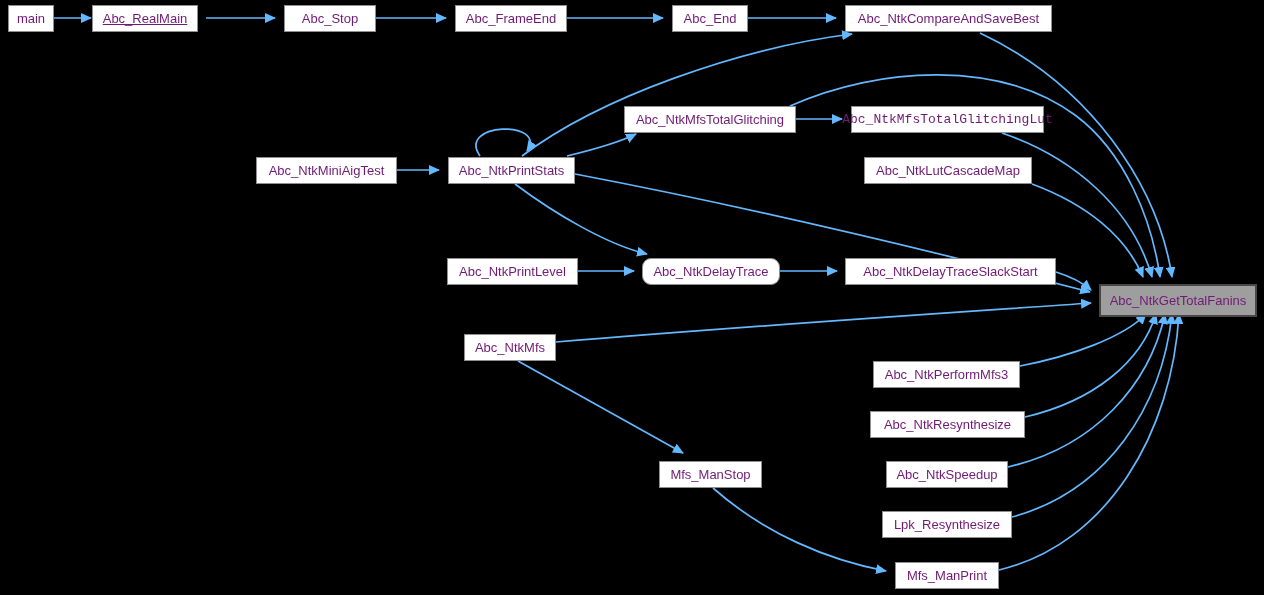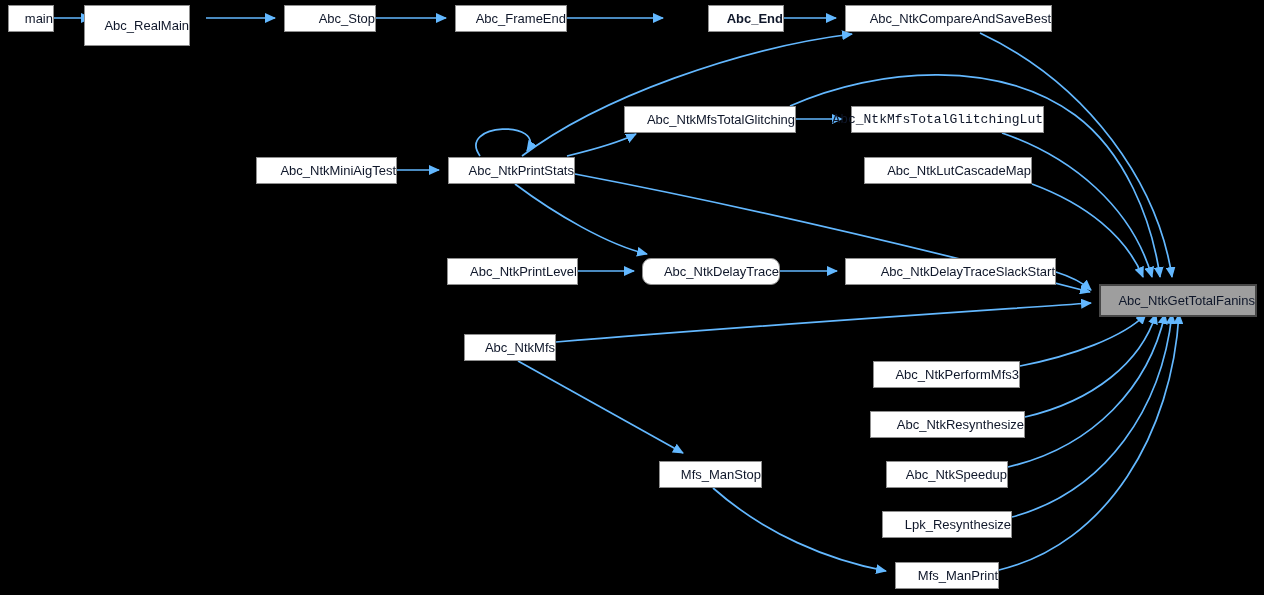--- a/index.html
+++ b/index.html
@@ -7,25 +7,25 @@
     position:relative;
     width:1264px;height:595px;
     background:#000;
     overflow:hidden;
     font-family:"Liberation Sans","DejaVu Sans",sans-serif;
   }
   #edge-layer{position:absolute;left:0;top:0;z-index:1;}
   .node{
     position:absolute;
     z-index:2;
-    display:flex;align-items:center;justify-content:flex-end;
+    display:flex;align-items:center;justify-content:center;
     background:#ffffff;
     border:1.5px solid #8f8f8f;
     box-sizing:border-box;
-    color:#0f172a;
+    color:#701a75;
     font-size:13px;
     white-space:nowrap;
     cursor:pointer;
   }
   .node.highlight{
     background:#9e9e9e;
     border:2px solid #474747;
     cursor:default;
   }
   .node span{pointer-events:none;}
@@ -67,30 +67,30 @@
         <path d="M1025,417 C1094,401 1141,362 1156,314" fill="none" stroke="#63b8ff" stroke-width="1.7" marker-end="url(#arrow)"></path>
         <path d="M1008,467 C1094,447 1149,386 1165,314" fill="none" stroke="#63b8ff" stroke-width="1.7" marker-end="url(#arrow)"></path>
         <path d="M1012,517 C1108,491 1162,406 1172,314" fill="none" stroke="#63b8ff" stroke-width="1.7" marker-end="url(#arrow)"></path>
         <path d="M999,570 C1108,544 1172,432 1179,314" fill="none" stroke="#63b8ff" stroke-width="1.7" marker-end="url(#arrow)"></path>
       </g>
   </svg>
   <div id="node-layer">
       <div class="node" style="left: 8px; top: 5px; width: 46px; height: 27px;">
         <span>main</span>
       </div>
-      <div class="node" style="left: 84px; top: 5px; width: 106px; height: 41px;">
+      <div class="node" style="left: 92px; top: 5px; width: 106px; height: 27px; text-decoration: underline;">
         <span>Abc_RealMain</span>
       </div>
       <div class="node" style="left: 284px; top: 5px; width: 92px; height: 27px;">
         <span>Abc_Stop</span>
       </div>
       <div class="node" style="left: 455px; top: 5px; width: 112px; height: 27px;">
         <span>Abc_FrameEnd</span>
       </div>
-      <div class="node" style="left: 708px; top: 5px; width: 76px; height: 27px; font-weight: bold;">
+      <div class="node" style="left: 672px; top: 5px; width: 76px; height: 27px;">
         <span>Abc_End</span>
       </div>
       <div class="node" style="left: 845px; top: 5px; width: 207px; height: 27px;">
         <span>Abc_NtkCompareAndSaveBest</span>
       </div>
       <div class="node" style="left: 624px; top: 106px; width: 172px; height: 27px;">
         <span>Abc_NtkMfsTotalGlitching</span>
       </div>
       <div class="node" style="left: 851px; top: 106px; width: 193px; height: 27px; font-family: Liberation Mono, monospace;">
         <span>Abc_NtkMfsTotalGlitchingLut</span>

